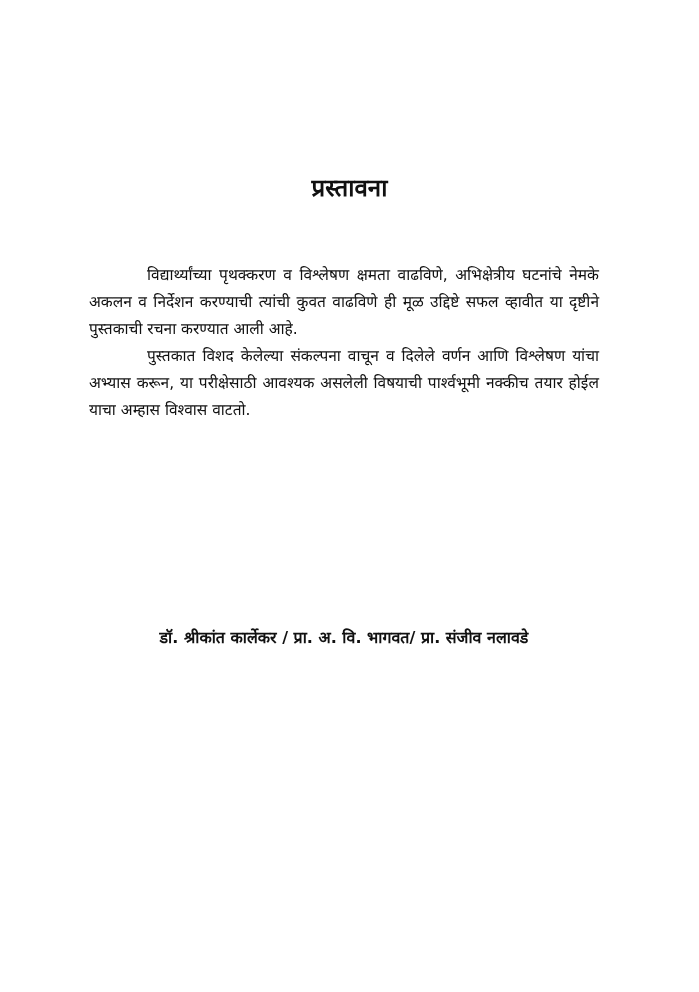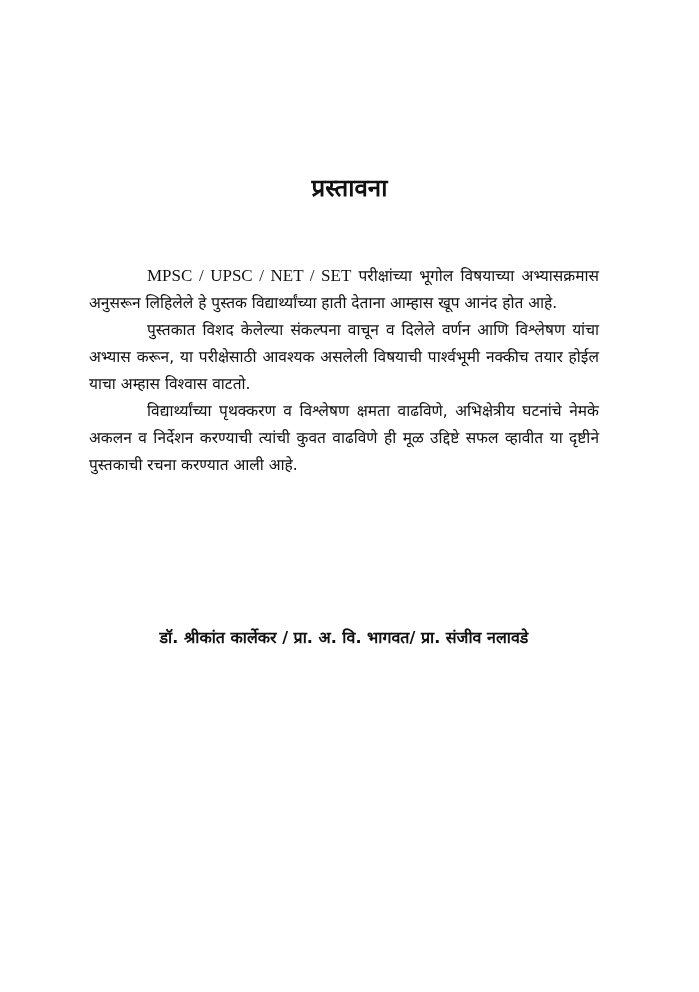--- a/index.html
+++ b/index.html
@@ -23,19 +23,18 @@
     font-weight: bold; font-size: 16px; color: #111;
   }
 </style>
 </head>
 <body>
 
 <div class="page">
   <div class="title">प्रस्तावना</div>
 
   <div class="body-text">
-    <p class="para"><span class="latin">MPSC / UPSC / NET / SET</span><span> परीक्षांच्या भूगोल विषयाच्या अभ्यासक्रमास अनुसरून लिहिलेले हे पुस्तक विद्यार्थ्यांच्या हाती देताना आम्हास खूप आनंद होत आहे.</span></p>
+    <p class="para">विद्यार्थ्यांच्या पृथक्करण व विश्लेषण क्षमता वाढविणे, अभिक्षेत्रीय घटनांचे नेमके अकलन व निर्देशन करण्याची त्यांची कुवत वाढविणे ही मूळ उद्दिष्टे सफल व्हावीत या दृष्टीने पुस्तकाची रचना करण्यात आली आहे.</p>
     <p class="para">पुस्तकात विशद केलेल्या संकल्पना वाचून व दिलेले वर्णन आणि विश्लेषण यांचा अभ्यास करून, या परीक्षेसाठी आवश्यक असलेली विषयाची पार्श्वभूमी नक्कीच तयार होईल याचा अम्हास विश्वास वाटतो.</p>
-    <p class="para">विद्यार्थ्यांच्या पृथक्करण व विश्लेषण क्षमता वाढविणे, अभिक्षेत्रीय घटनांचे नेमके अकलन व निर्देशन करण्याची त्यांची कुवत वाढविणे ही मूळ उद्दिष्टे सफल व्हावीत या दृष्टीने पुस्तकाची रचना करण्यात आली आहे.</p>
   </div>
 
   <div class="signature">डॉ. श्रीकांत कार्लेकर / प्रा. अ. वि. भागवत/ प्रा. संजीव नलावडे</div>
 </div>
 
 </body></html>

